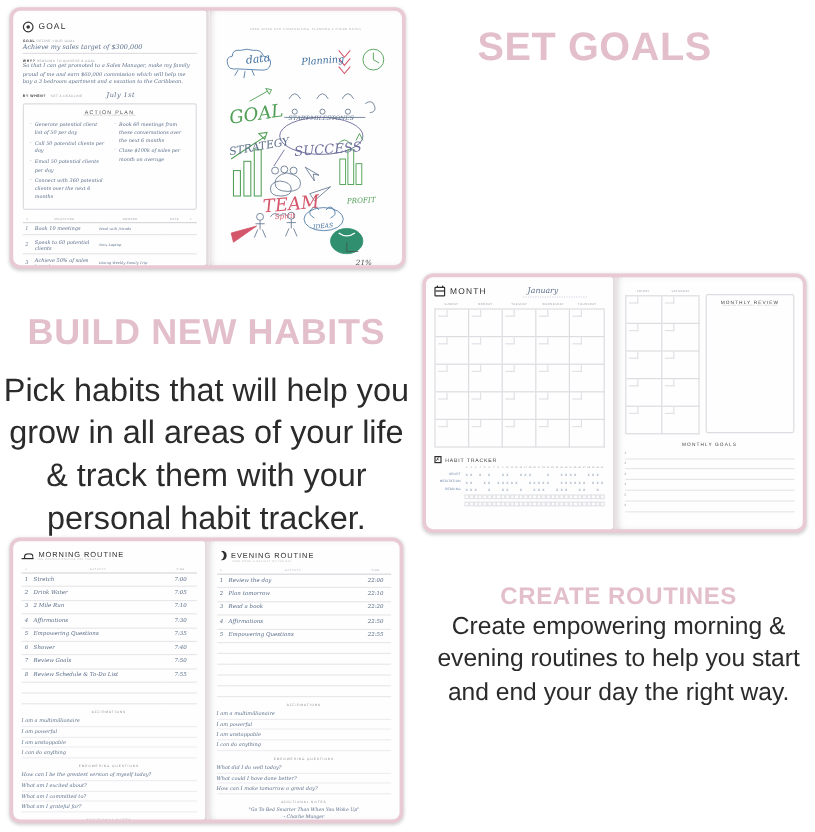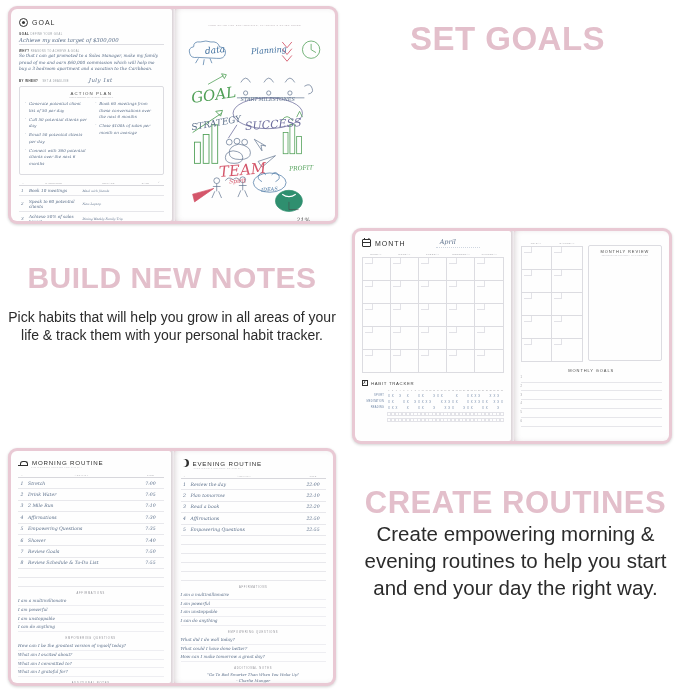--- a/index.html
+++ b/index.html
@@ -18,30 +18,30 @@
     font-weight: bold;
     letter-spacing: .5px;
     line-height: 1.05;
     white-space: nowrap;
   }
   .promo p {
     color: #2b2b2b;
     font-weight: 400;
     line-height: 1.33;
   }
-  #promo-goals { left: 344px; top: 22px; width: 327px; }
+  #promo-goals { left: 332px; top: 22px; width: 327px; }
   #promo-goals h2 { font-size: 33px; }
   #promo-goals p { font-size: 20.5px; margin-top: 14px; }
 
   #promo-habits { left: 0px; top: 262px; width: 344px; }
   #promo-habits h2 { font-size: 30px; }
-  #promo-habits p { font-size: 14px; margin-top: 14px; }
+  #promo-habits p { font-size: 27px; margin-top: 14px; }
 
   #promo-routines { left: 352px; top: 487px; width: 327px; }
-  #promo-routines h2 { font-size: 31px; }
+  #promo-routines h2 { font-size: 20px; }
   #promo-routines p { font-size: 20.5px; }
 
   
   .book {
     position: absolute;
     background: #e9c9d4;
     border-radius: 9px;
     box-shadow: 0 1px 3px rgba(0,0,0,.18);
     padding: 3px;
     display: flex;
@@ -373,30 +373,30 @@
           <span class="dw" style="left: 114px; top: 188px; font-size: 6px; color: rgb(74, 74, 74); transform: rotate(0deg);">21%</span>
         </div>
     </div>
   </div>
 
   <div class="promo" id="promo-goals">
     <h2>SET GOALS</h2>
   </div>
 
   <div class="promo" id="promo-habits">
-    <h2>BUILD NEW NOTES</h2>
+    <h2>BUILD NEW HABITS</h2>
     <p>Pick habits that will help you grow in all areas of your life &amp; track them with your personal habit tracker.</p>
   </div>
 
   <div class="book" id="book-month">
     <div class="sheet left">
       <div class="mhead">
         <span class="cal-ico"></span>
         <span class="mt print">MONTH</span>
-        <span class="hand mon">April</span>
+        <span class="hand mon">January</span>
       </div>
       <div class="wk">
         <div>SUNDAY</div>
         <div>MONDAY</div>
         <div>TUESDAY</div>
         <div>WEDNESDAY</div>
         <div>THURSDAY</div>
       </div>
       <div class="grid5" id="cal-left">
           <div class="cell"></div>

